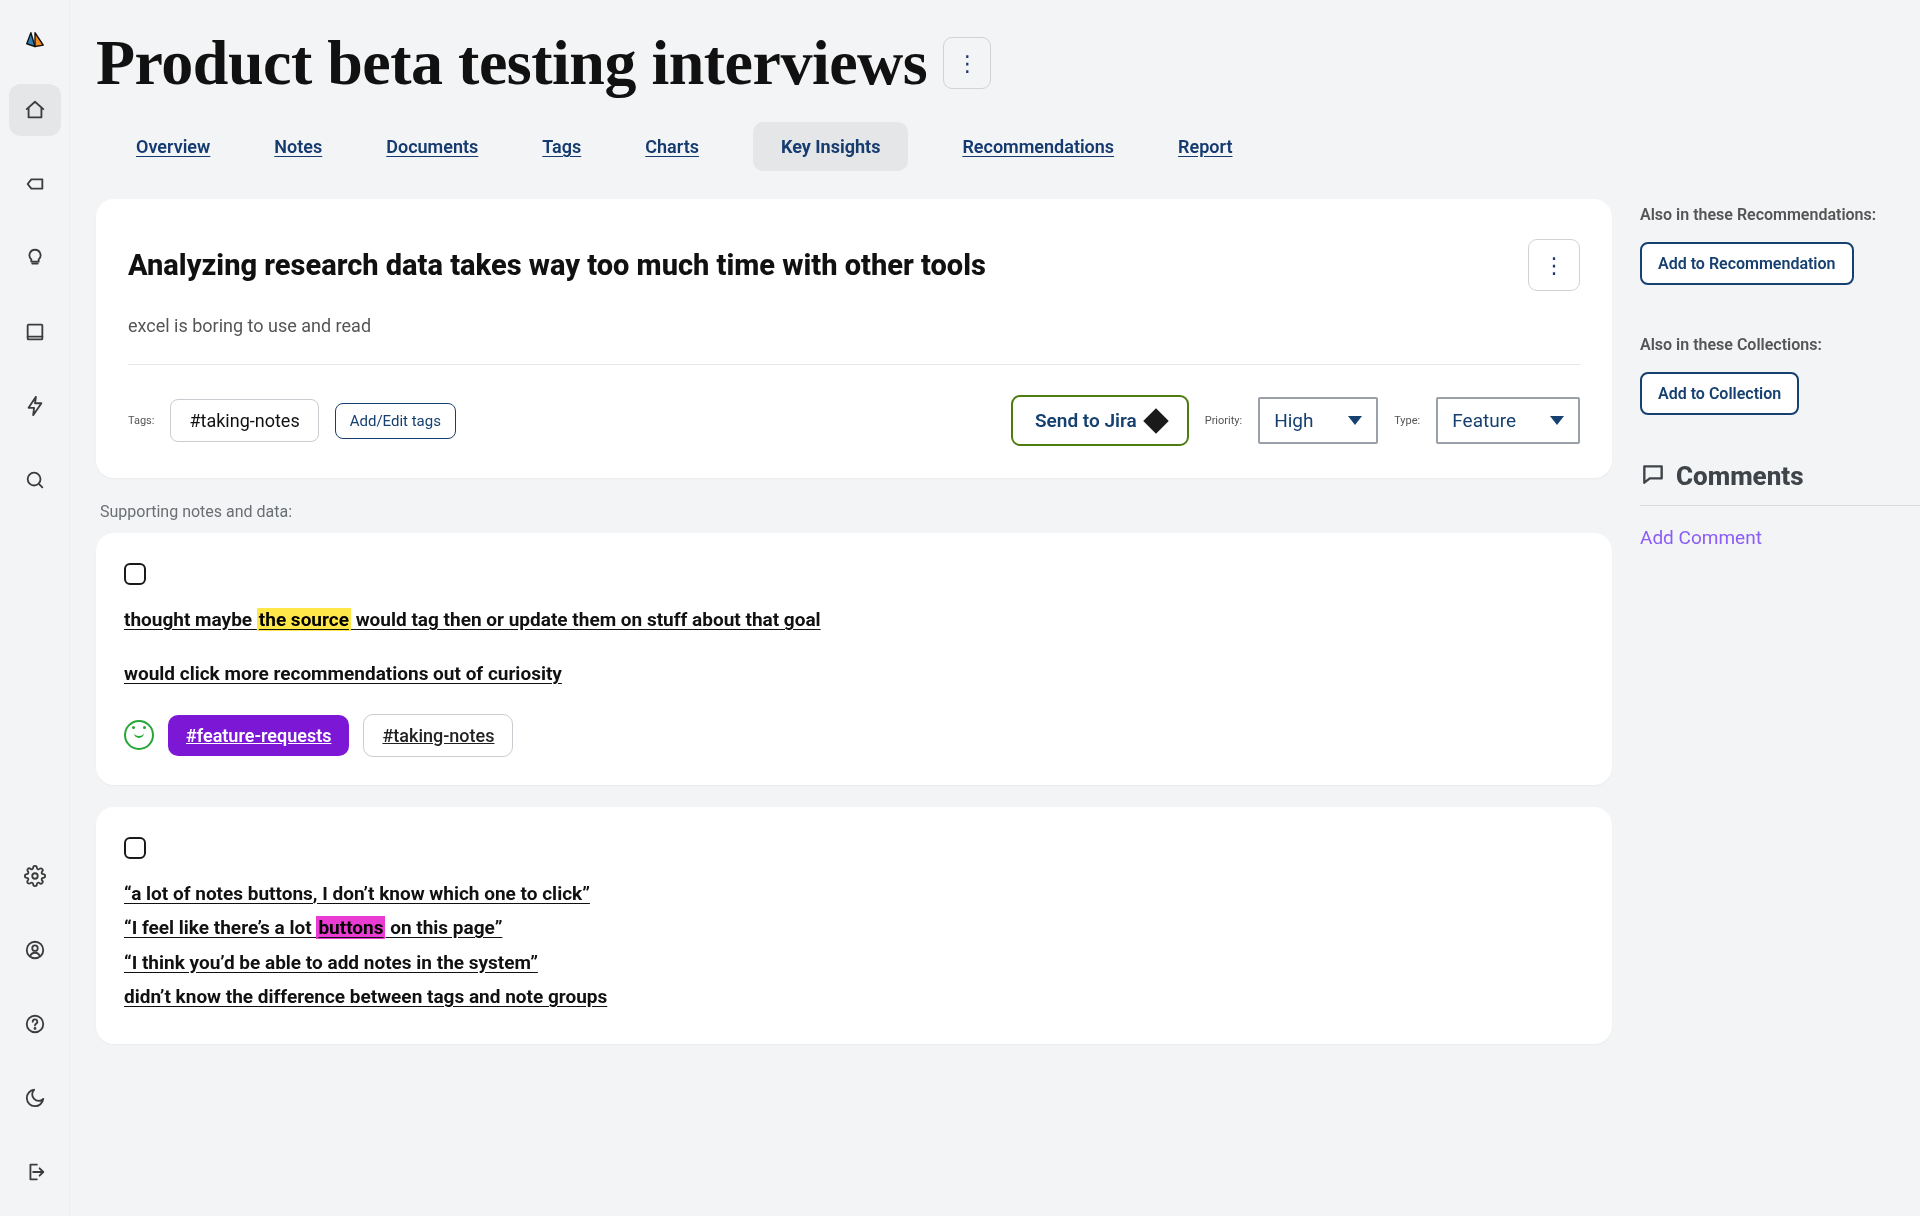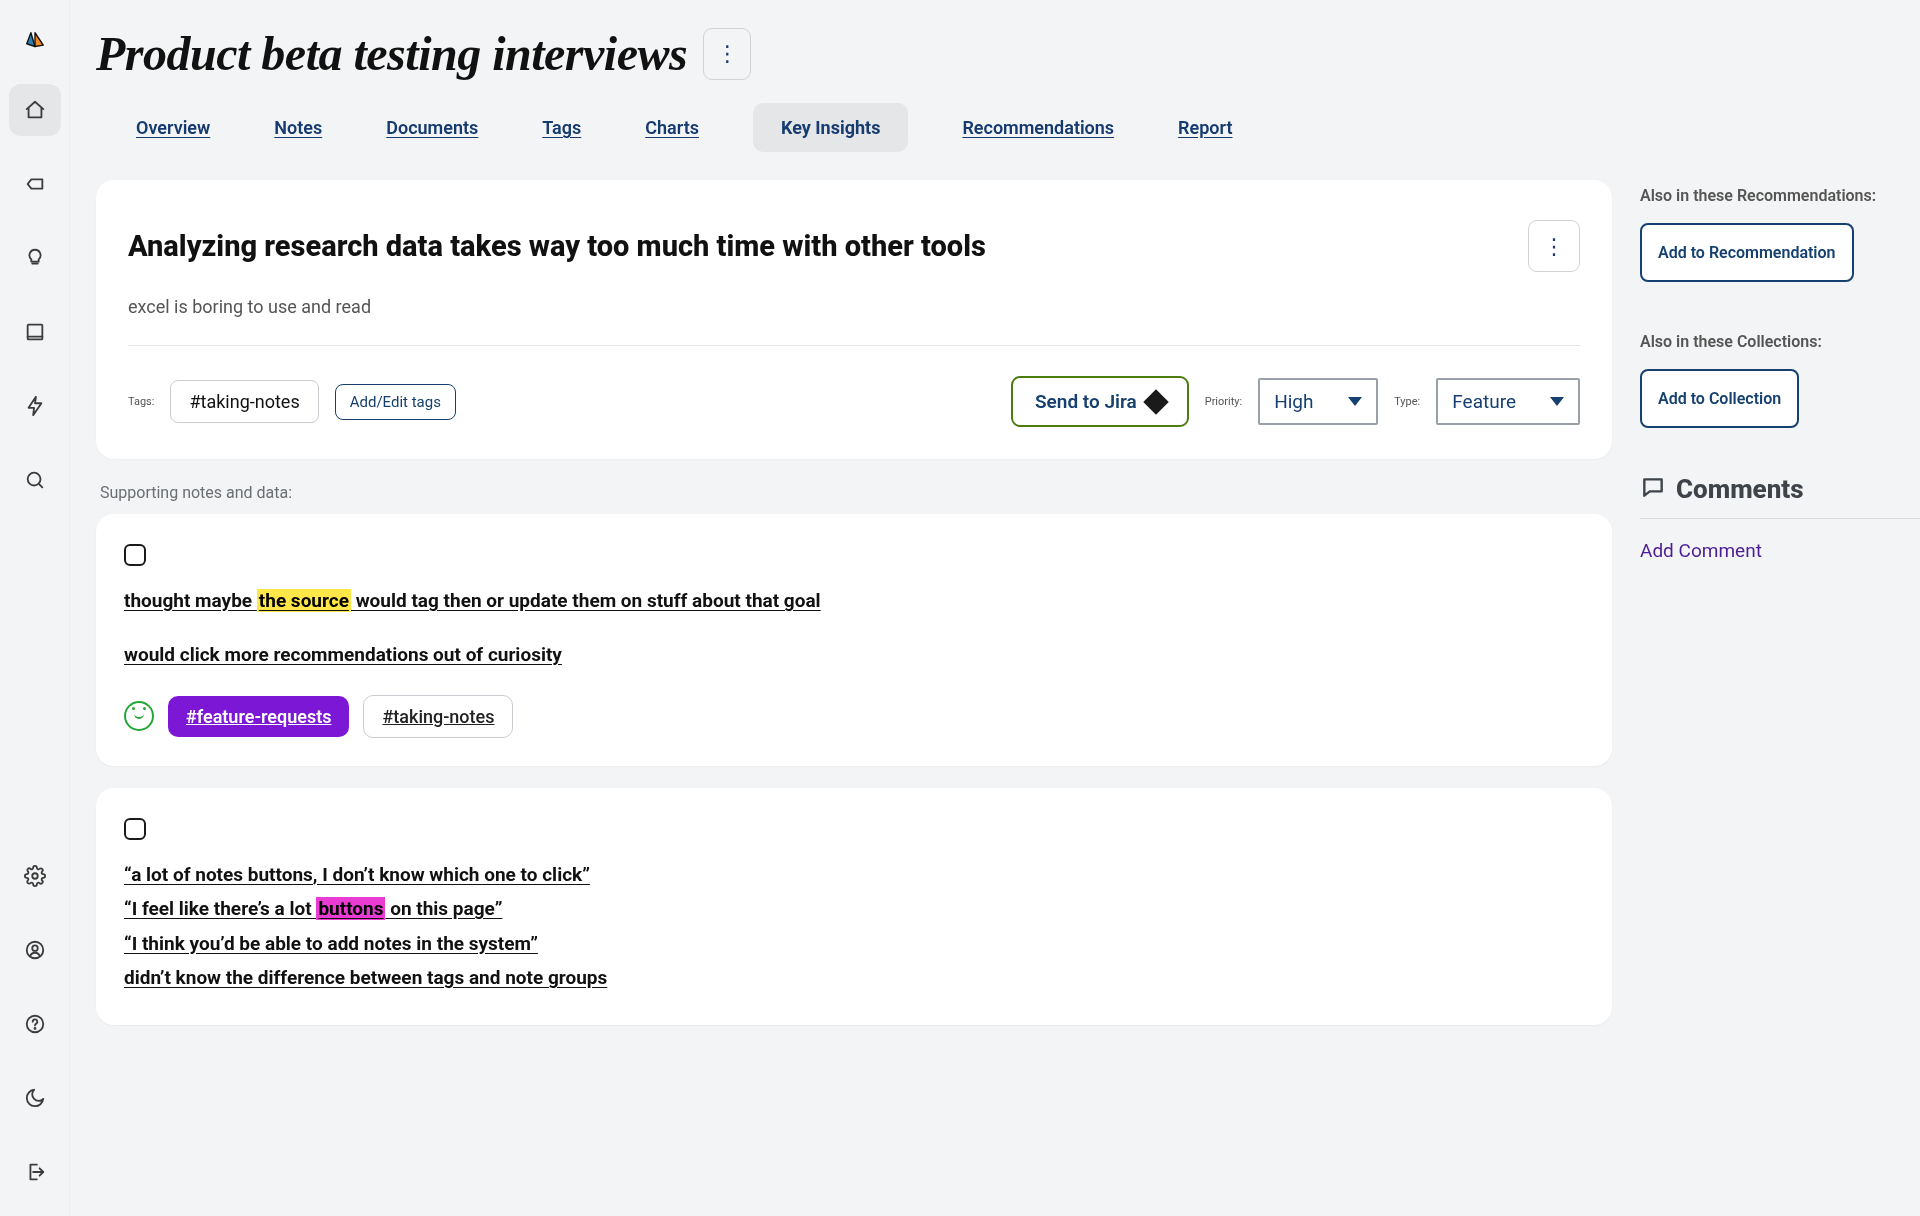--- a/index.html
+++ b/index.html
@@ -45,23 +45,22 @@
     padding: 26px 0 0 26px;
     overflow: auto;
   }
   .title-row {
     display:flex; align-items:center; gap: 16px;
     margin-bottom: 8px;
   }
   .page-title {
     font-family: Georgia, "Times New Roman", serif;
     font-weight: 800;
-    font-size: 48px;
+    font-size: 64px;
     letter-spacing: -0.5px;
-    font-style: italic;
   }
   .kebab-outline {
     width: 48px; height: 52px;
     border: 1px solid #d0d3d6;
     border-radius: 9px;
     display:flex; align-items:center; justify-content:center;
     cursor:pointer;
   }
   .kebab-dots::before { content:"⋮"; font-size: 22px; color:#1f3b6e; }
 
@@ -128,29 +127,29 @@
     padding: 10px 14px; min-width:120px;
     display:inline-flex; align-items:center; justify-content:space-between;
     font-size:19px; color:#15406f; gap:34px; cursor:pointer; background:#fff;
   }
   .select-outline .caret { width:0; height:0; border-left:7px solid transparent; border-right:7px solid transparent; border-top:9px solid #15406f; }
   .push-right { margin-left:auto; }
 
   
   .rc-label { color:#555; font-weight:600; font-size:16px; margin: 6px 0 18px; }
   .rc-btn {
-    border:2px solid #15406f; color:#15406f; border-radius:8px; padding:18px 16px;
+    border:2px solid #15406f; color:#15406f; border-radius:8px; padding:10px 16px;
     font-size:16px; font-weight:600; cursor:pointer; background:#fff; display:inline-block;
     margin-bottom: 28px;
   }
   .rc-spacer { height: 16px; }
   .comments-head { display:flex; align-items:flex-start; gap:10px; font-size:26px; font-weight:800; color:#3e444a; margin:18px 0 14px; }
   .comments-head svg { width:26px; height:26px; stroke:#3e444a; stroke-width:2.2; fill:none; }
   .rc-divider { height:1px; background:#d9dadd; margin-bottom:20px; }
-  .add-comment { font-size:19px; color:#4c1d95; cursor:pointer; }
+  .add-comment { font-size:19px; color:#8b5cf6; cursor:pointer; }
 
   
   .supporting-label { color:#6b6f73; font-size:16px; margin: 6px 0 12px 4px; }
   .note-card {
     background:#fff; border-radius:18px; padding: 28px 28px; margin-bottom:22px;
     box-shadow: 0 1px 2px rgba(0,0,0,0.04);
   }
   .note-row { display:flex; gap:20px; align-items:flex-start;flex-direction:column; }
   .chk {
     width:22px; height:22px; border:2.5px solid #1a1a1a; border-radius:6px; flex:0 0 auto; margin-top:2px; cursor:pointer; background:#fff;

